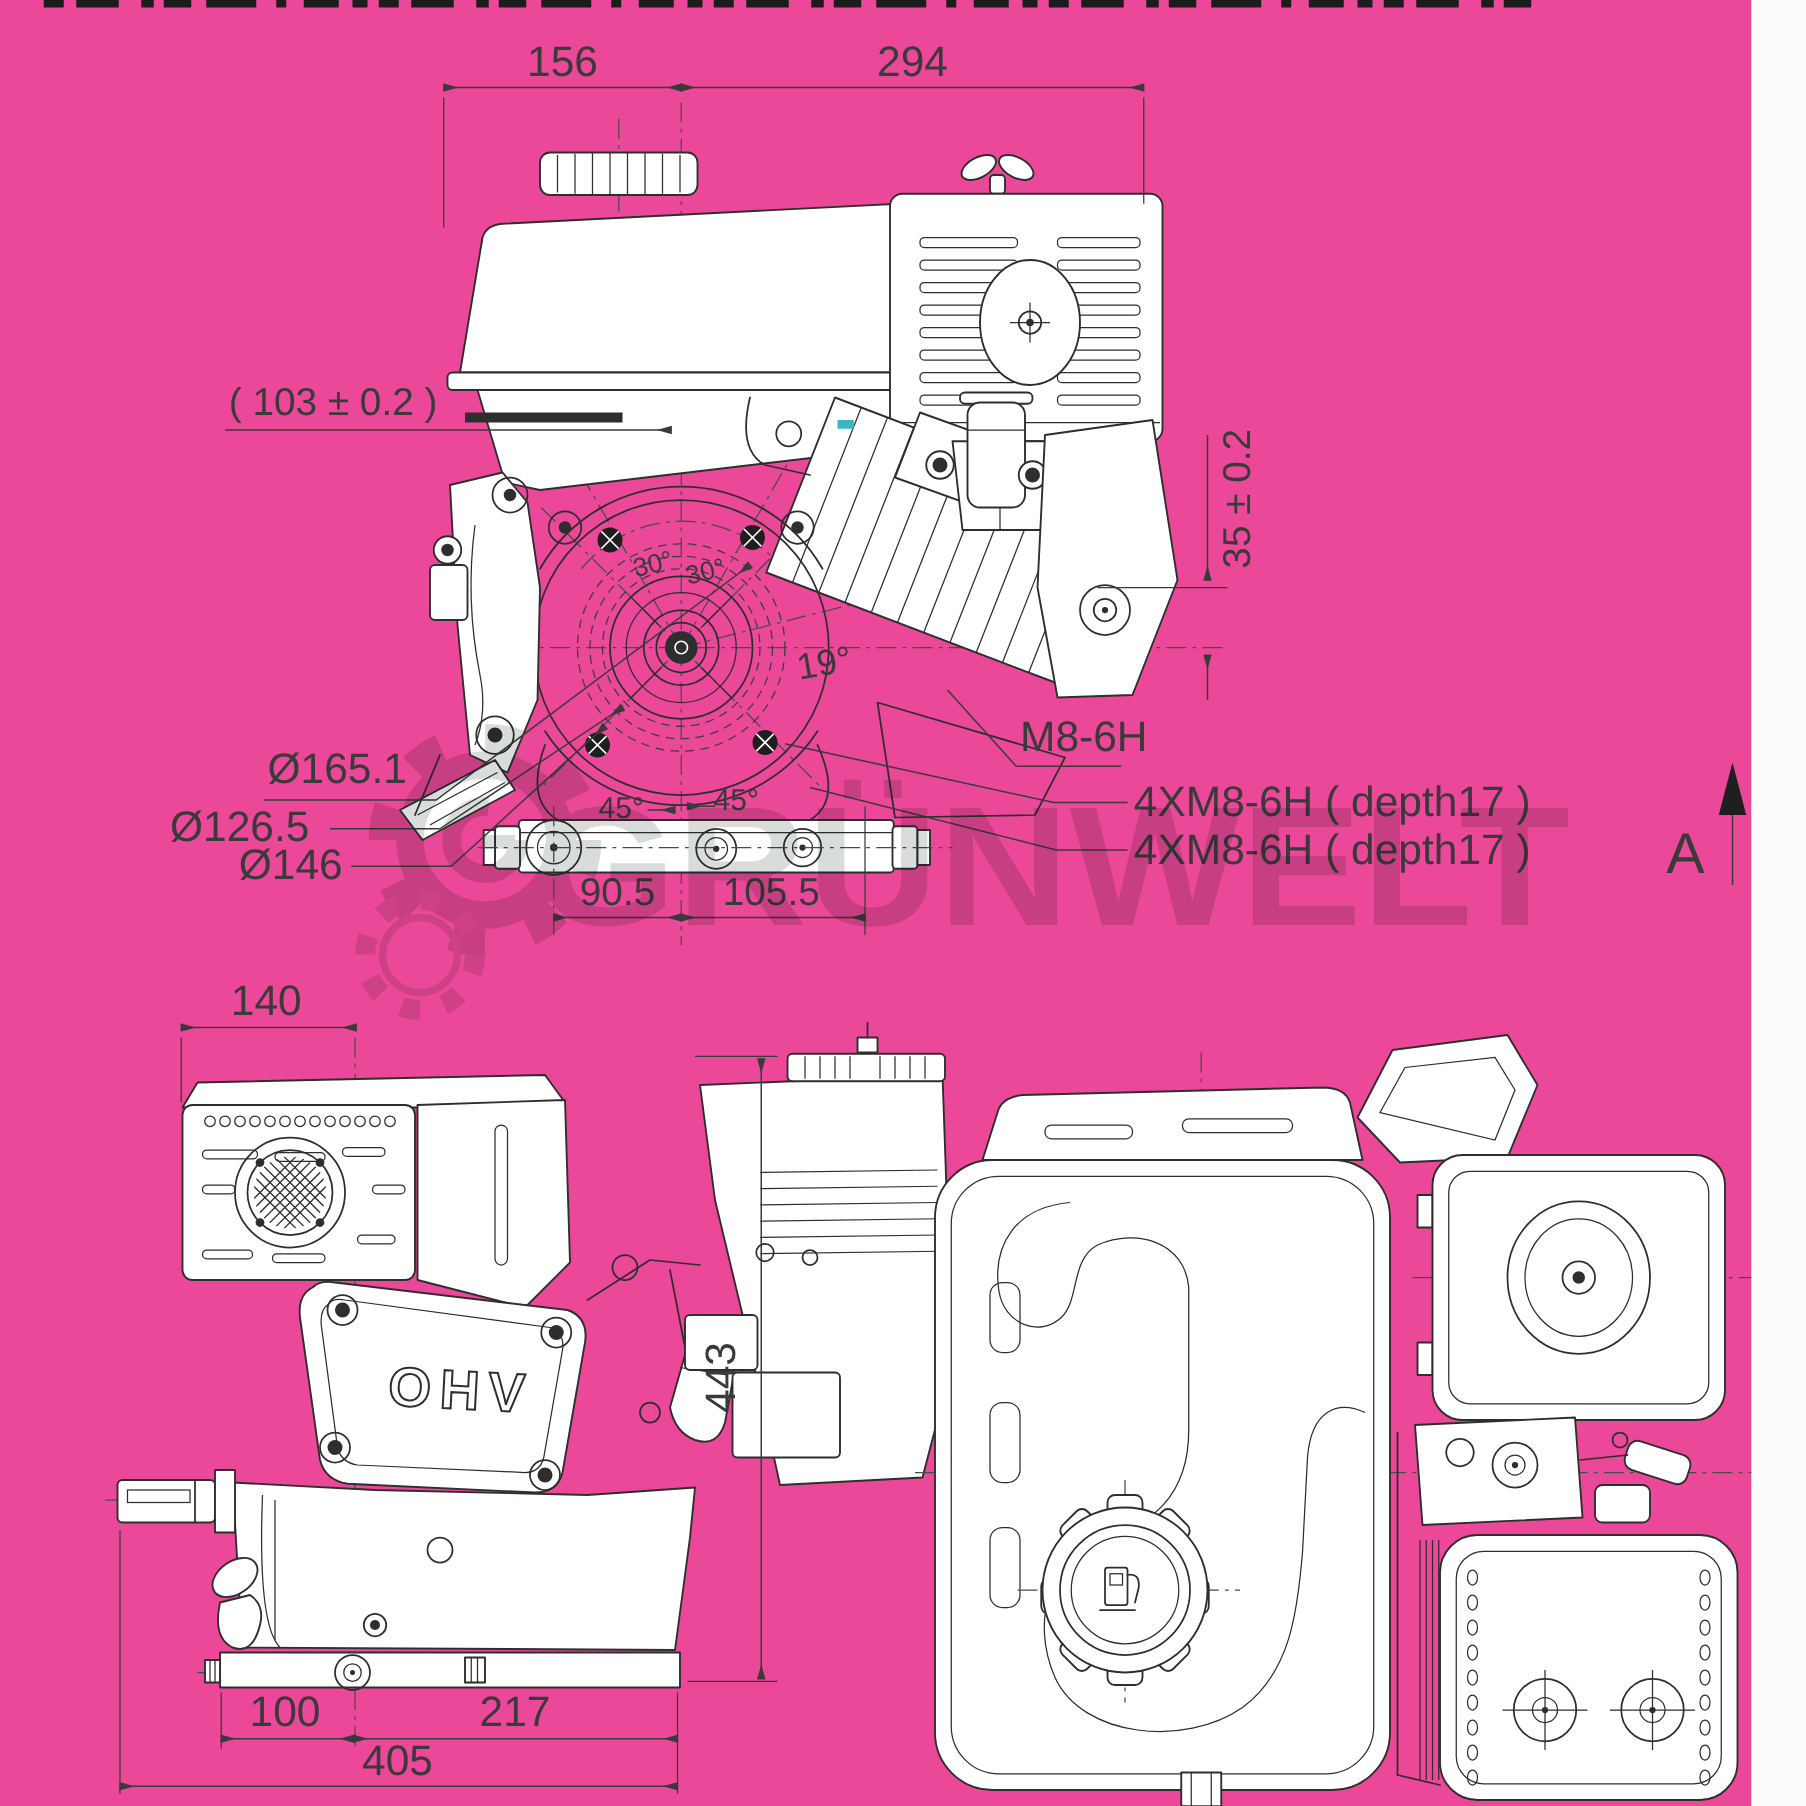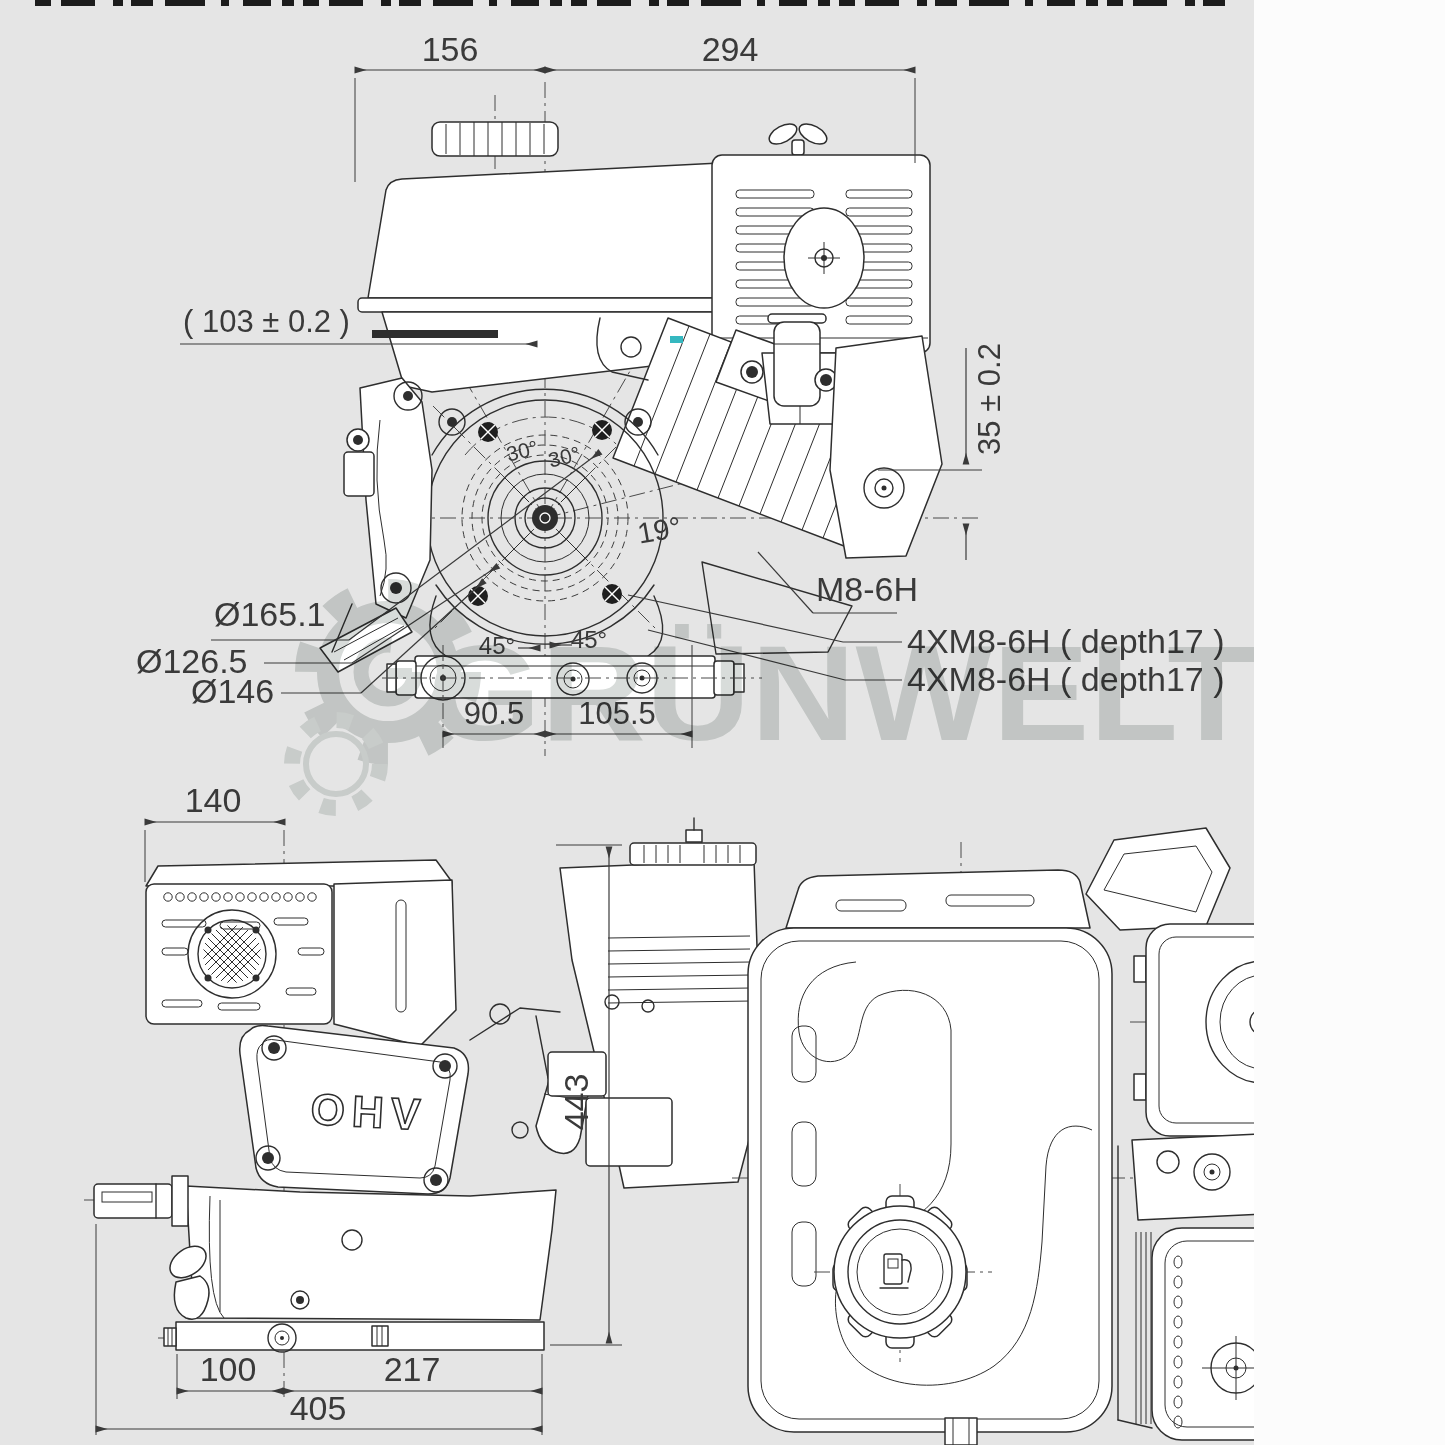--- a/index.html
+++ b/index.html
@@ -1,16 +1,16 @@
 <!DOCTYPE html>
 <html><head>
 <meta charset="utf-8">
 <style>
   html,body{margin:0;padding:0;background:#fcfcfc;}
-  .stage{position:relative;width:1254px;height:1445px;background:#e5e5e5;overflow:hidden;
+  .stage{position:relative;width:1401px;height:1445px;background:#ec4899;overflow:hidden;
          font-family:"Liberation Sans", sans-serif;}
   svg{display:block}
   .ln   {stroke:#2e2e2e;stroke-width:1.4;fill:none;stroke-linecap:round;stroke-linejoin:round;}
   .lnw  {stroke:#2e2e2e;stroke-width:1.5;fill:#ffffff;stroke-linejoin:round;}
   .thin {stroke:#2e2e2e;stroke-width:1;fill:none;}
   .cl   {stroke:#4a4a4a;stroke-width:1;fill:none;stroke-dasharray:16 5 3 5;}
   .dash {stroke:#3c3c3c;stroke-width:1;fill:none;stroke-dasharray:7 5;}
   .dim  {stroke:#3a3a3a;stroke-width:1.2;fill:none;}
   .ext  {stroke:#3a3a3a;stroke-width:1;fill:none;}
   .dtxt {font-size:31px;fill:#3a3a3a;}

